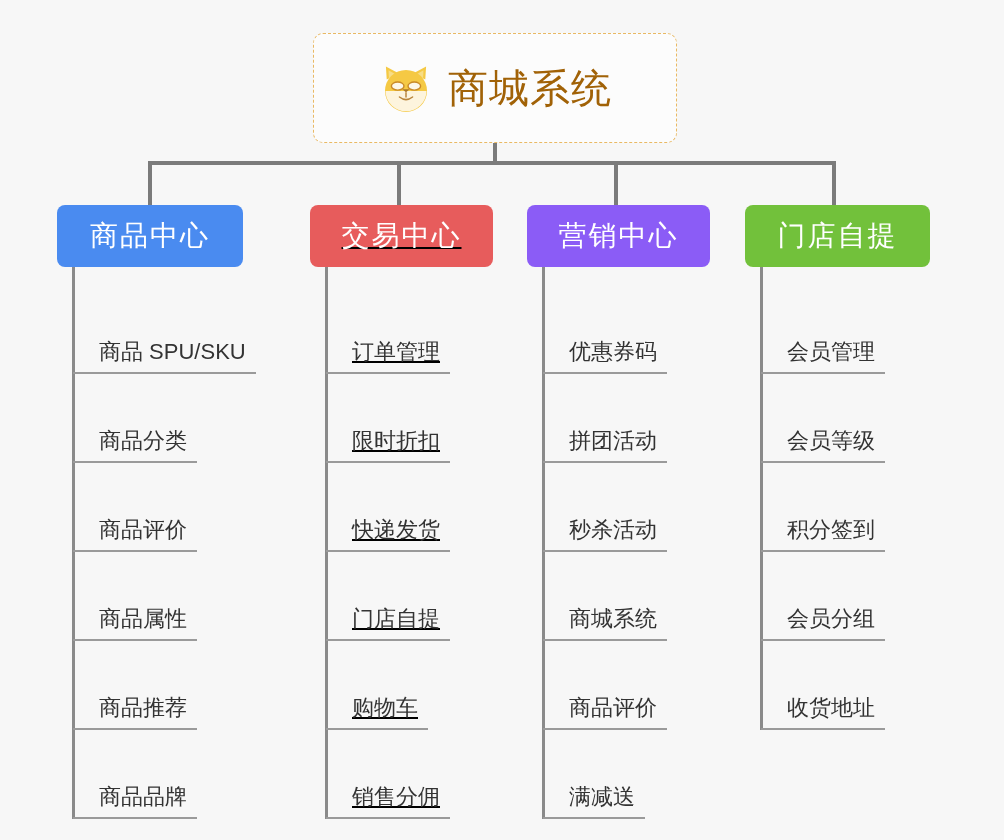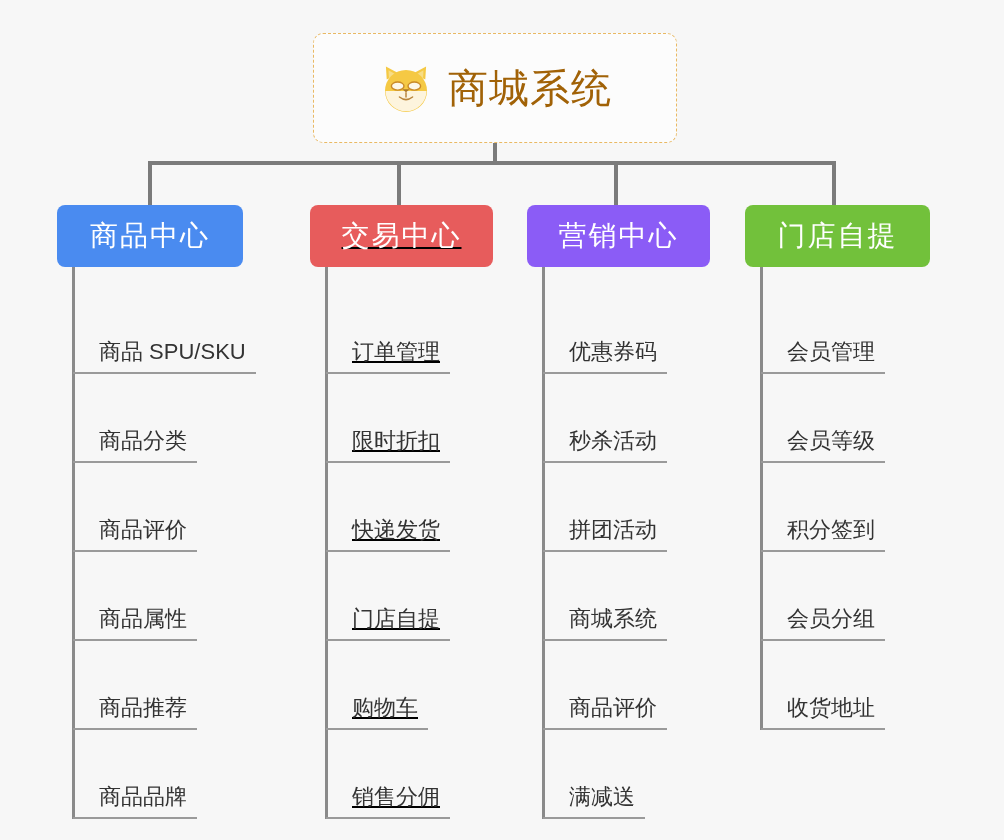--- a/index.html
+++ b/index.html
@@ -223,24 +223,24 @@
         </div>
       </div>
     </div>
     <div class="column col-2">
       <div class="cat-header" style="background: #8b5cf6;">营销中心</div>
       <div class="leaf-list">
         <div class="leaf-item">
           <span class="leaf-label">优惠券码</span>
         </div>
         <div class="leaf-item">
+          <span class="leaf-label">拼团活动</span>
+        </div>
+        <div class="leaf-item">
           <span class="leaf-label">秒杀活动</span>
-        </div>
-        <div class="leaf-item">
-          <span class="leaf-label">拼团活动</span>
         </div>
         <div class="leaf-item">
           <span class="leaf-label">商城系统</span>
         </div>
         <div class="leaf-item">
           <span class="leaf-label">商品评价</span>
         </div>
         <div class="leaf-item">
           <span class="leaf-label">满减送</span>
         </div>

